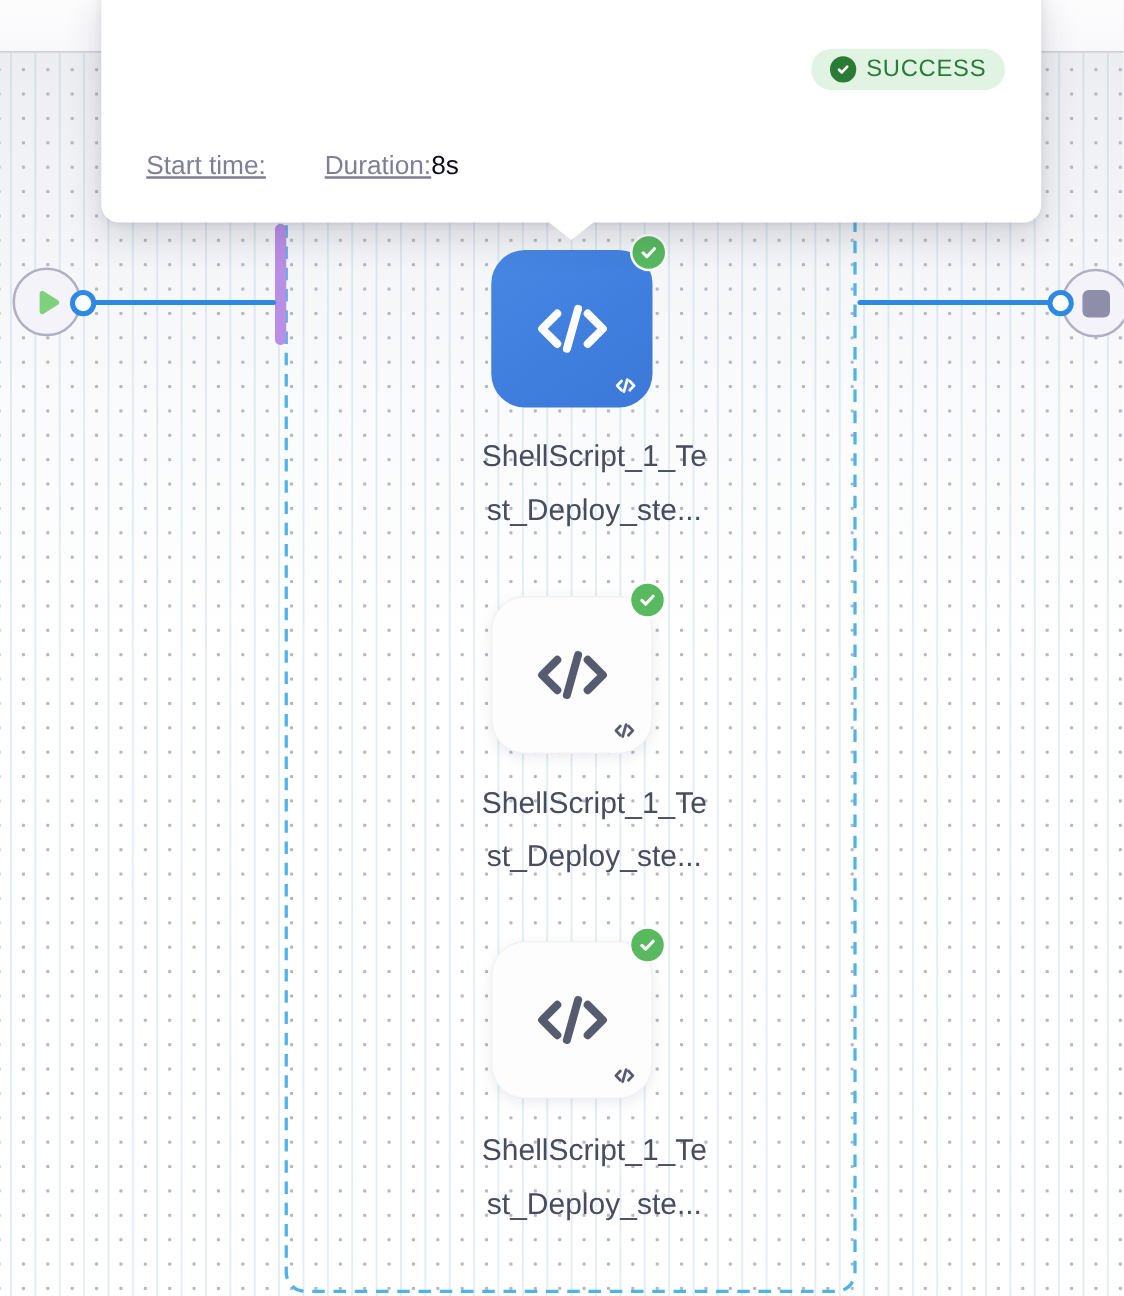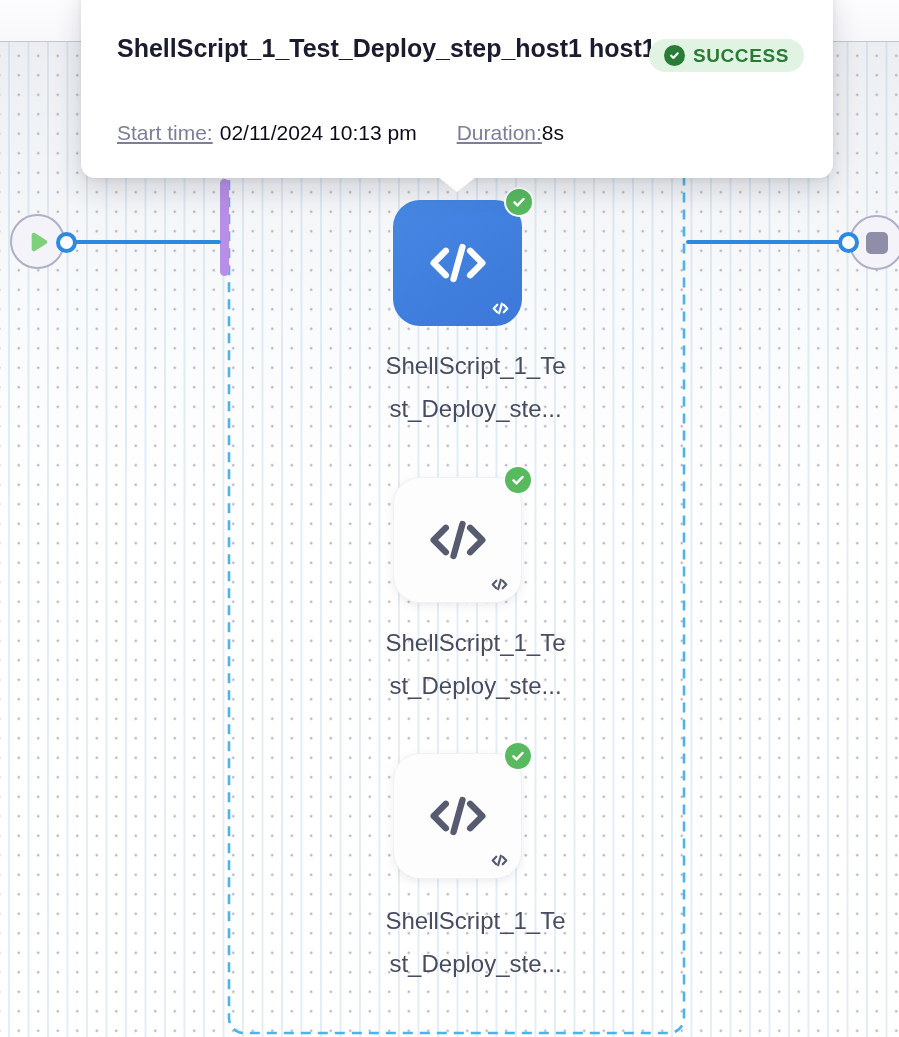--- a/index.html
+++ b/index.html
@@ -69,21 +69,21 @@
   .tooltip { position:absolute; left:81px; top:-18px; width:752px; height:196px;
     background:#ffffff; border-radius:14px; z-index:20;
     box-shadow:0 12px 28px rgba(40,44,63,0.16), 0 2px 6px rgba(40,44,63,0.08); }
   .tooltip-title { position:absolute; left:36px; top:44px; max-width:545px;
     font-size:25px; font-weight:700; color:#1a1c2e; line-height:45px; }
   .status-badge { position:absolute; top:57px; right:29px; height:33px;
     display:flex; align-items:center; gap:8px; padding:0 15px; border-radius:17px;
     background:var(--badge-bg,#e1f3e2); }
   .status-badge-check { width:21px; height:21px; border-radius:50%;
     background:var(--badge-text,#297c35); display:flex; align-items:center; justify-content:center; }
-  .status-badge-text { font-size:19px; font-weight:700; letter-spacing:0.6px;
+  .status-badge-text { font-size:19px; font-weight:400; letter-spacing:0.6px;
     color:var(--badge-text,#297c35); }
   .tooltip-meta { position:absolute; left:36px; top:139px; display:flex; align-items:baseline;
     font-size:21px; }
   .meta-label { color:#7c7f97;text-decoration:underline; }
   .meta-value { color:#0c0d1a; }
   .meta-gap-sm { width:7px; } .meta-gap-lg { width:40px; }
   .tooltip-caret { position:absolute; left:357px; bottom:-14px; width:0; height:0;
     border-left:19px solid transparent; border-right:19px solid transparent;
     border-top:15px solid #ffffff; }
 </style>
@@ -177,33 +177,31 @@
         <path d="M6 12.5l4 4 8-8.5" stroke="#fff" stroke-width="3.4" stroke-linecap="round" stroke-linejoin="round"></path>
       </svg>
     </div>
   </div>
   <div class="step-label label-3">
     <div>ShellScript_1_Te</div>
     <div>st_Deploy_ste...</div>
   </div>
 
   <div class="tooltip">
-    <div class="tooltip-title">ShellScript_1_Test_Deploy_step_host1 host1</div>
     <div class="status-badge">
       <span class="status-badge-check">
         <svg width="13" height="13" viewBox="0 0 24 24" fill="none">
           <path d="M6 12.5l4 4 8-8.5" stroke="#fff" stroke-width="4" stroke-linecap="round" stroke-linejoin="round"></path>
         </svg>
       </span>
       <span class="status-badge-text">SUCCESS</span>
     </div>
     <div class="tooltip-meta">
       <span class="meta-label">Start time:</span>
       <span class="meta-gap-sm"></span>
-      <span class="meta-value">02/11/2024 10:13 pm</span>
       <span class="meta-gap-lg"></span>
       <span class="meta-label">Duration:</span>
       <span class="meta-value">8s</span>
     </div>
     <div class="tooltip-caret"></div>
   </div>
 
 </div>
 
 </body></html>

